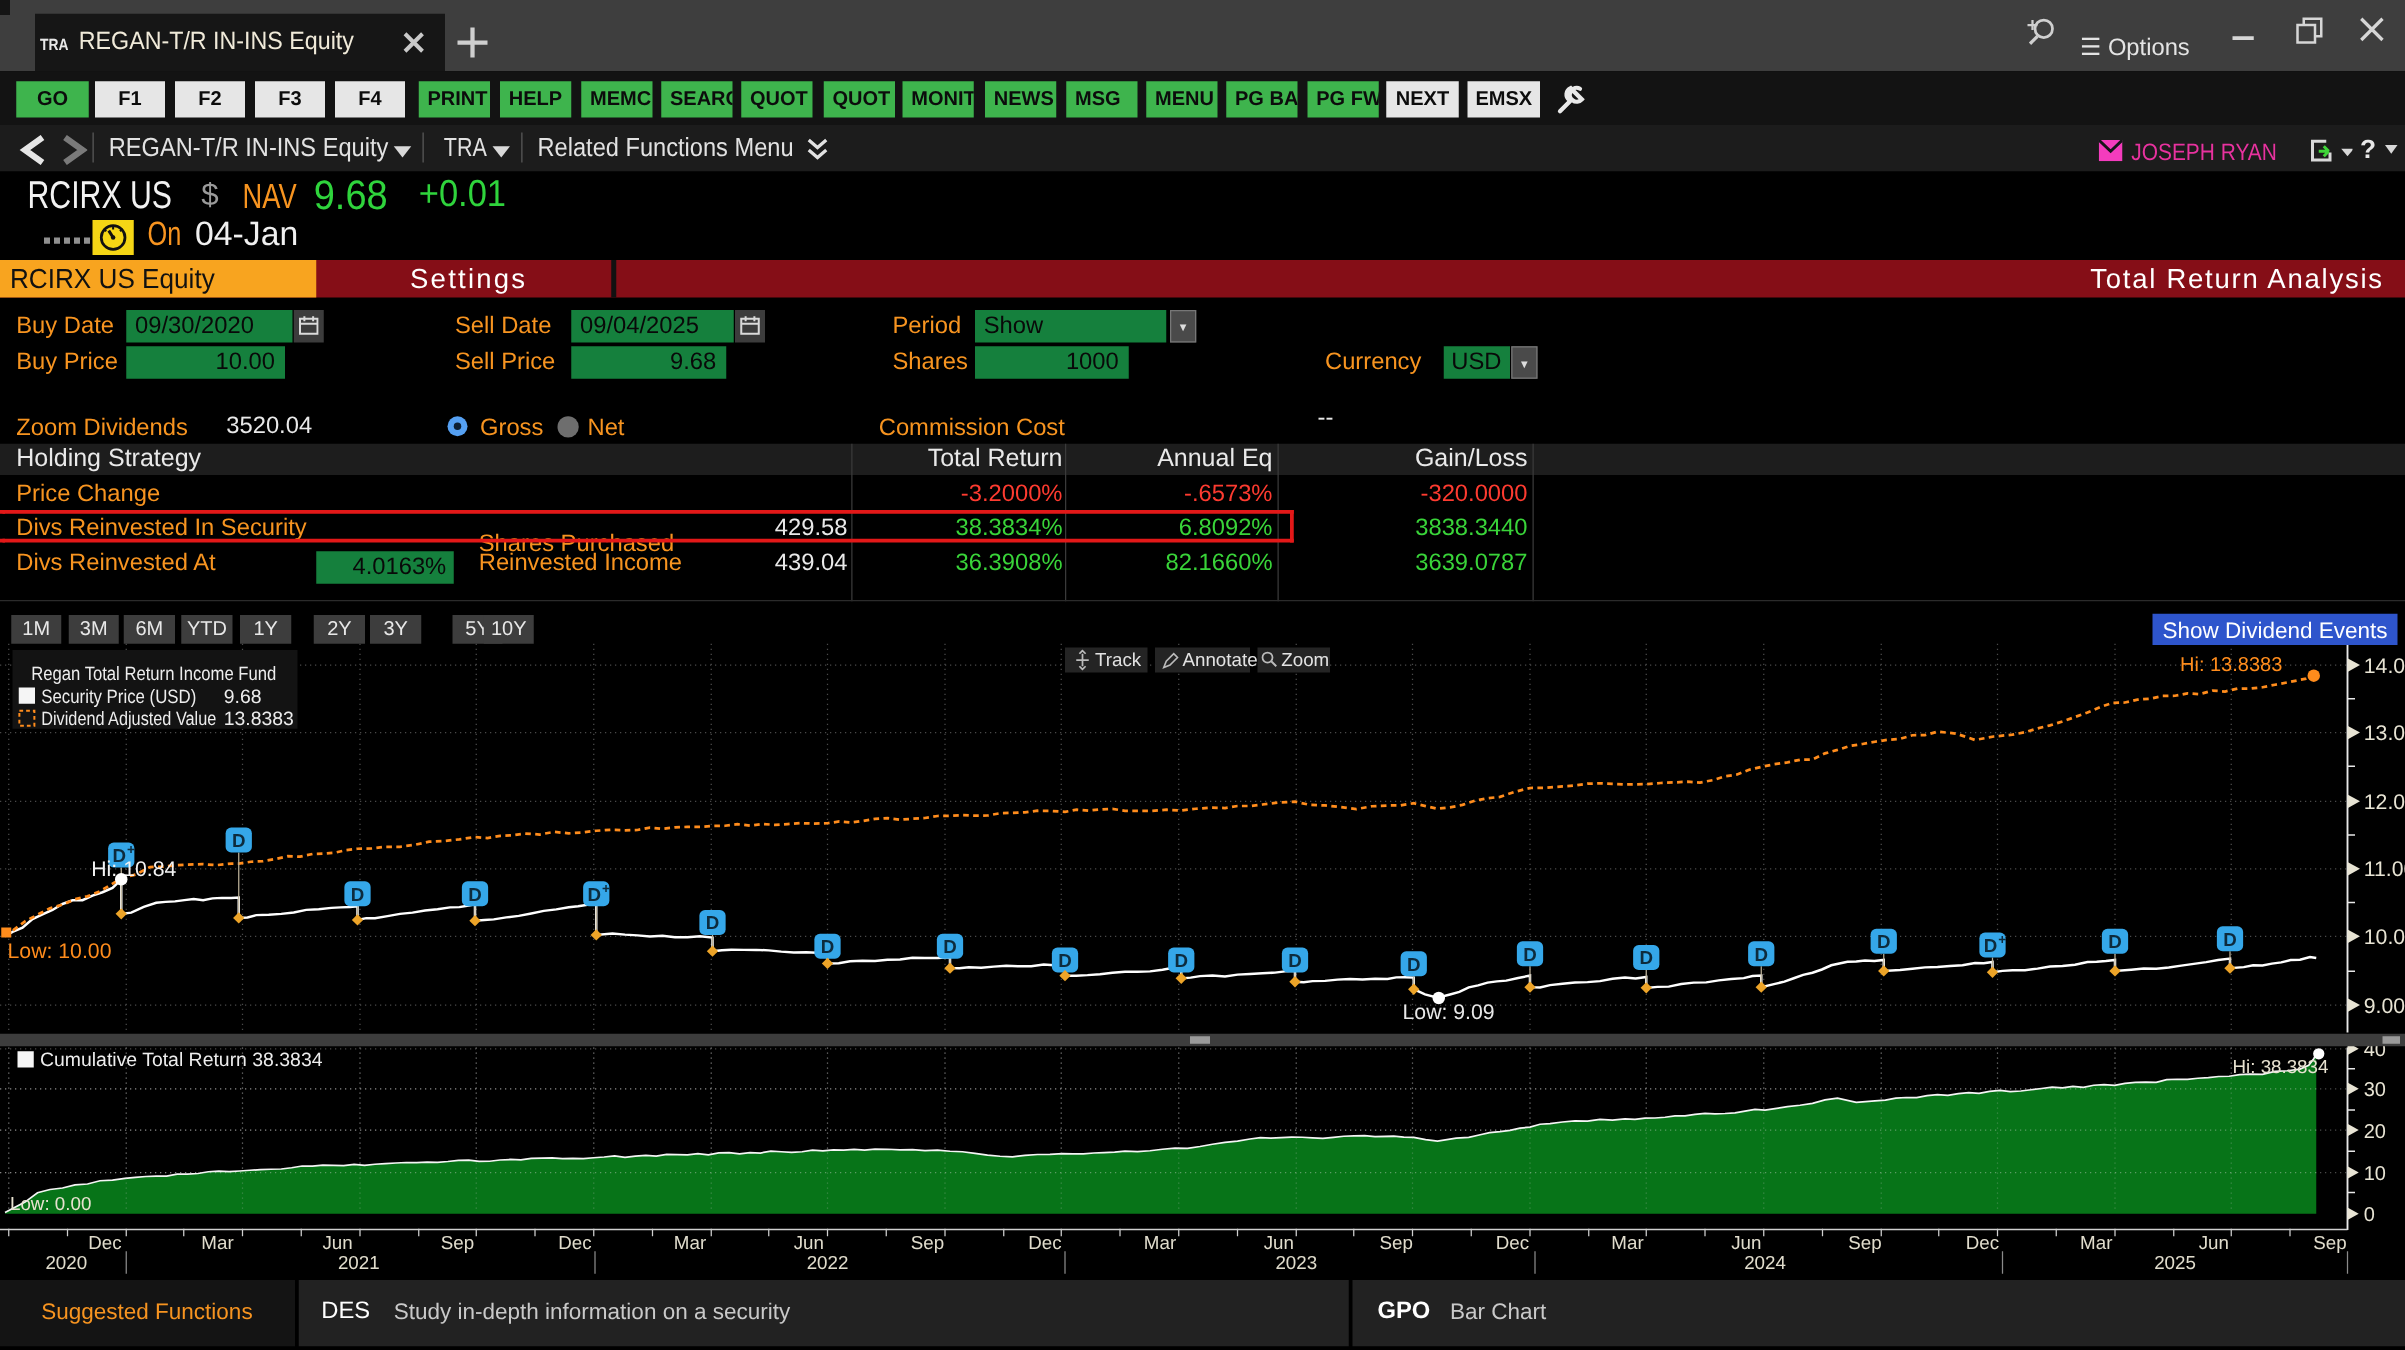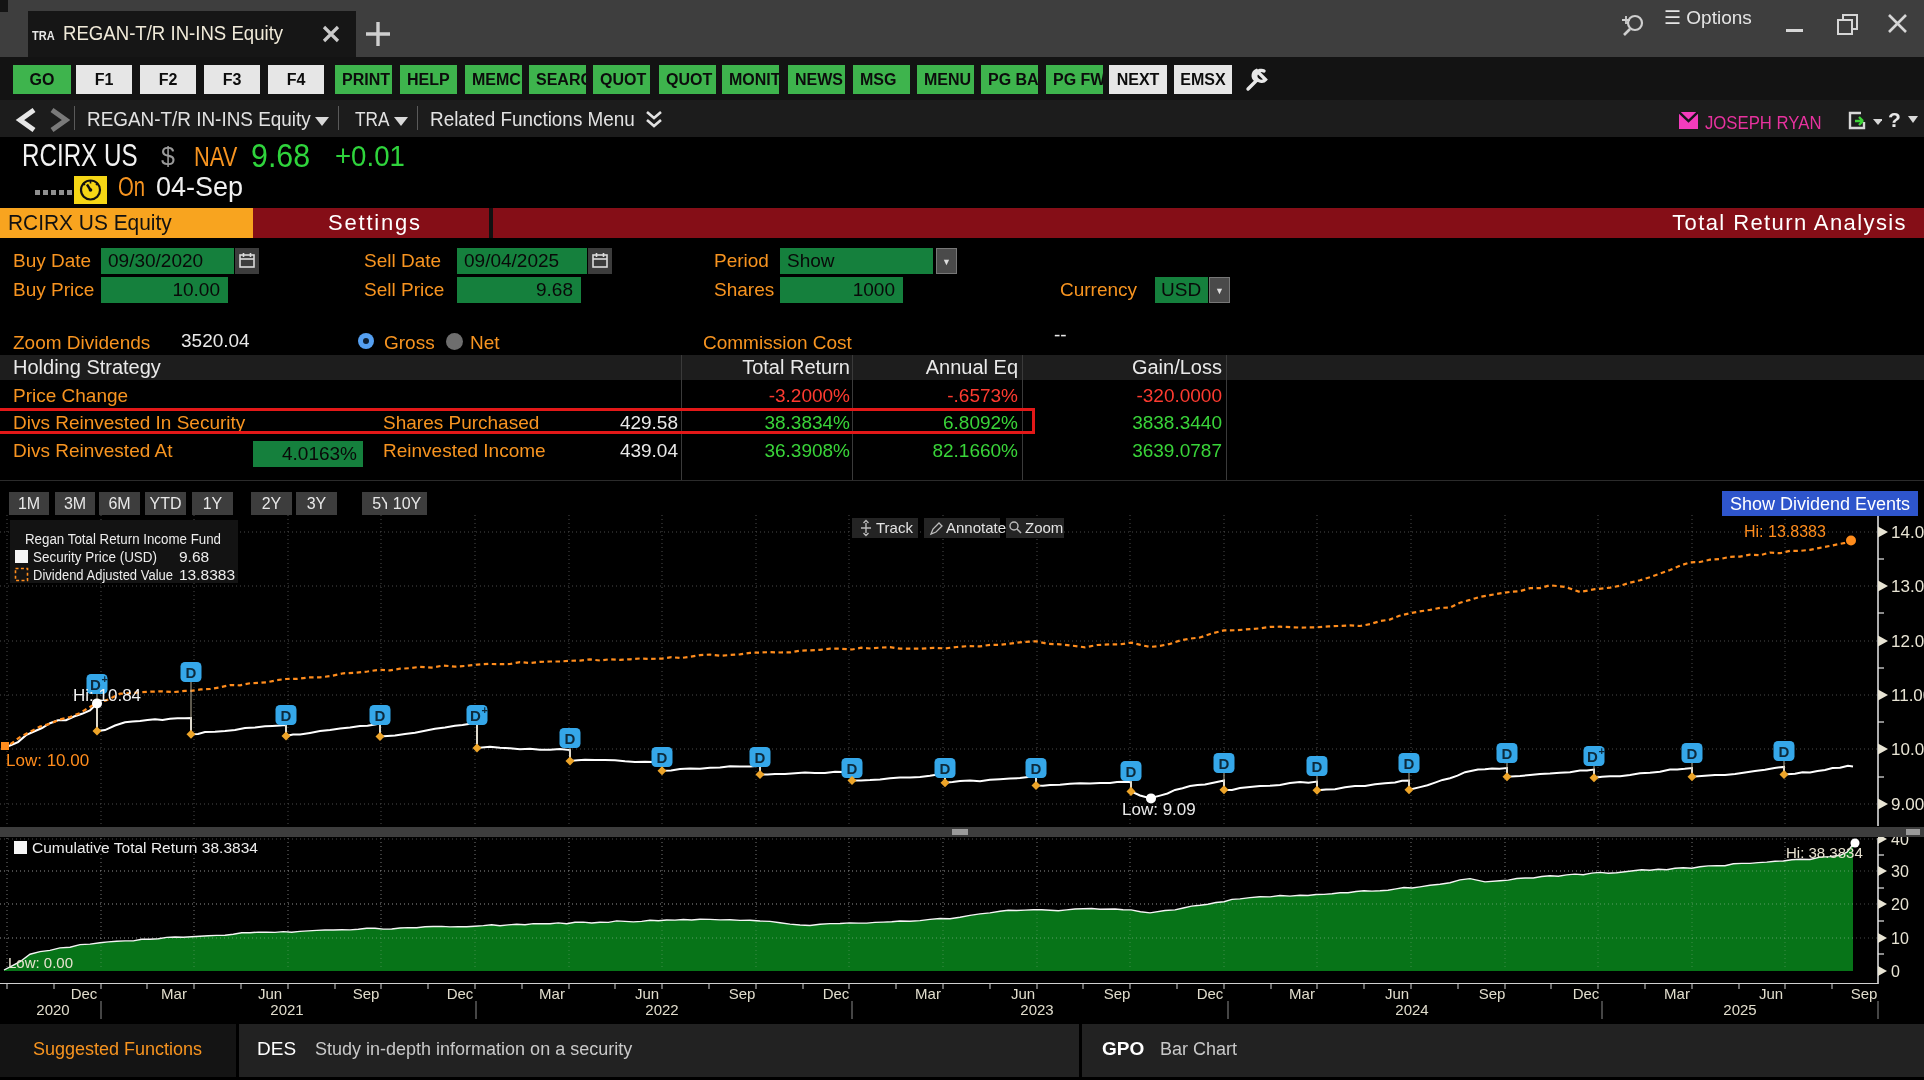--- a/index.html
+++ b/index.html
@@ -36,21 +36,21 @@
     <path d="M2 2 L16 16 M16 2 L2 16" stroke="#c9c9c9" stroke-width="3.2"></path>
   </svg>
 <svg class="ab" style="left:364px;top:20px;" width="28" height="28">
     <path d="M14 2 L14 26 M2 14 L26 14" stroke="#cfcfcf" stroke-width="3.4"></path>
   </svg>
 <svg class="ab" style="left:1620px;top:12px;" width="26" height="26">
     <circle cx="15" cy="11" r="7" fill="none" stroke="#cfcfcf" stroke-width="2.2"></circle>
     <path d="M10 17 L4 23" stroke="#cfcfcf" stroke-width="2.6"></path>
     <path d="M2 8 L10 8 M6 4 L6 12" stroke="#cfcfcf" stroke-width="1.8"></path>
   </svg>
-<div class="ab" style="left:1664px;top:6px;font-size:19px;color:#e4e4e4;text-align:center;">☰ Options</div>
+<div class="ab" style="left:1664px;top:26px;font-size:19px;color:#e4e4e4;text-align:center;">☰ Options</div>
 <div class="ab" style="left:1786px;top:29px;width:17px;height:3px;background:#d6d6d6;"></div>
 <svg class="ab" style="left:1836px;top:13px;" width="24" height="24">
     <rect x="7" y="2" width="14" height="14" fill="none" stroke="#d6d6d6" stroke-width="2"></rect>
     <rect x="2" y="7" width="14" height="14" fill="#3e3e3e" stroke="#d6d6d6" stroke-width="2"></rect>
   </svg>
 <svg class="ab" style="left:1887px;top:13px;" width="22" height="22">
     <path d="M2 2 L19 19 M19 2 L2 19" stroke="#d6d6d6" stroke-width="2.6"></path>
   </svg>
 <div class="ab" style="left:0;top:57px;width:1924px;height:43px;background:#131313;"></div>
 <div class="btn gb" style="left:13px;width:58px;">GO</div>
@@ -111,21 +111,21 @@
 <div class="ab" style="left:335px;top:139px;font-size:30px;color:#2fd43c;"><span class="cx" style="transform:scaleX(.92);">+0.01</span></div>
 <div class="ab" style="left:35px;top:190px;width:40px;height:5px;background-image:repeating-linear-gradient(90deg,#8f8f8f 0 5px,transparent 5px 8px);"></div>
 <div class="ab" style="left:74px;top:176px;width:33px;height:28px;background:#f5d615;"></div>
 <svg class="ab" style="left:78px;top:178px;" width="25" height="24">
     <circle cx="12.5" cy="12" r="9.5" fill="none" stroke="#111" stroke-width="2.2"></circle>
     <path d="M12.5 12 L9 6.5" stroke="#111" stroke-width="2.4"></path>
     <circle cx="12.5" cy="12" r="1.8" fill="#111"></circle>
     <path d="M12.5 2.5 L12.5 5.5 M5 5 L7 7 M20 5 L18 7" stroke="#111" stroke-width="1.6"></path>
   </svg>
 <div class="ab" style="left:118px;top:172px;font-size:27px;color:#f79420;"><span class="cx" style="transform:scaleX(.75);">On</span></div>
-<div class="ab" style="left:156px;top:172px;font-size:27px;color:#f0f0f0;">04-Sep</div>
+<div class="ab" style="left:156px;top:172px;font-size:27px;color:#f0f0f0;">04-Jan</div>
 
 <div class="ab" style="left:0;top:208px;width:1924px;height:30px;background:#850e17;"></div>
 <div class="ab" style="left:0;top:208px;width:253px;height:30px;background:#f8a41f;"></div>
 <div class="ab" style="left:8px;top:210px;font-size:22px;color:#111;"><span class="cx" style="transform:scaleX(.95);">RCIRX US Equity</span></div>
 <div class="ab" style="left:328px;top:210px;font-size:22px;color:#fff;letter-spacing:1.8px;">Settings</div>
 <div class="ab" style="left:489px;top:208px;width:4px;height:30px;background:#111;"></div>
 <div class="ab ra" style="right:17px;top:210px;font-size:22px;color:#fff;letter-spacing:1.4px;">Total Return Analysis</div>
 
 <div class="lab" style="left:13px;top:248px;">Buy Date</div>
 <div class="fld" style="left:101px;top:248px;width:133px;padding-left:7px;">09/30/2020</div>
@@ -173,21 +173,21 @@
 <div class="ab" style="left:681px;top:355px;width:1px;height:126px;background:#3a3a3a;"></div>
 <div class="ab" style="left:852px;top:355px;width:1px;height:126px;background:#3a3a3a;"></div>
 <div class="ab" style="left:1022px;top:355px;width:1px;height:126px;background:#3a3a3a;"></div>
 <div class="ab" style="left:1226px;top:355px;width:1px;height:126px;background:#3a3a3a;"></div>
 <div class="ab" style="left:0;top:480px;width:1924px;height:1px;background:#2b2b2b;"></div>
 <div class="tcell or" style="left:13px;top:382px;">Price Change</div>
 <div class="tcell red ra" style="left:682px;top:382px;width:168px;">-3.2000%</div>
 <div class="tcell red ra" style="left:853px;top:382px;width:165px;">-.6573%</div>
 <div class="tcell red ra" style="left:1023px;top:382px;width:199px;">-320.0000</div>
 <div class="tcell or" style="left:13px;top:409px;">Divs Reinvested In Security</div>
-<div class="tcell or" style="left:383px;top:409px;">Shares Purchased</div>
+<div class="tcell or" style="left:383px;top:422px;">Shares Purchased</div>
 <div class="tcell wh ra" style="left:510px;top:409px;width:168px;">429.58</div>
 <div class="tcell grn ra" style="left:682px;top:409px;width:168px;">38.3834%</div>
 <div class="tcell grn ra" style="left:853px;top:409px;width:165px;">6.8092%</div>
 <div class="tcell grn ra" style="left:1023px;top:409px;width:199px;">3838.3440</div>
 <div class="ab" style="left:2px;top:408px;width:1033px;height:26px;border:3px solid #e31818;border-left:none;"></div>
 <div class="ab" style="left:0;top:408px;width:4px;height:3px;background:#e31818;"></div>
 <div class="ab" style="left:0;top:431px;width:4px;height:3px;background:#e31818;"></div>
 <div class="tcell or" style="left:13px;top:437px;">Divs Reinvested At</div>
 <div class="fld ra" style="left:253px;top:441px;width:110px;padding-right:6px;font-size:19px;">4.0163%</div>
 <div class="tcell or" style="left:383px;top:437px;">Reinvested Income</div>

